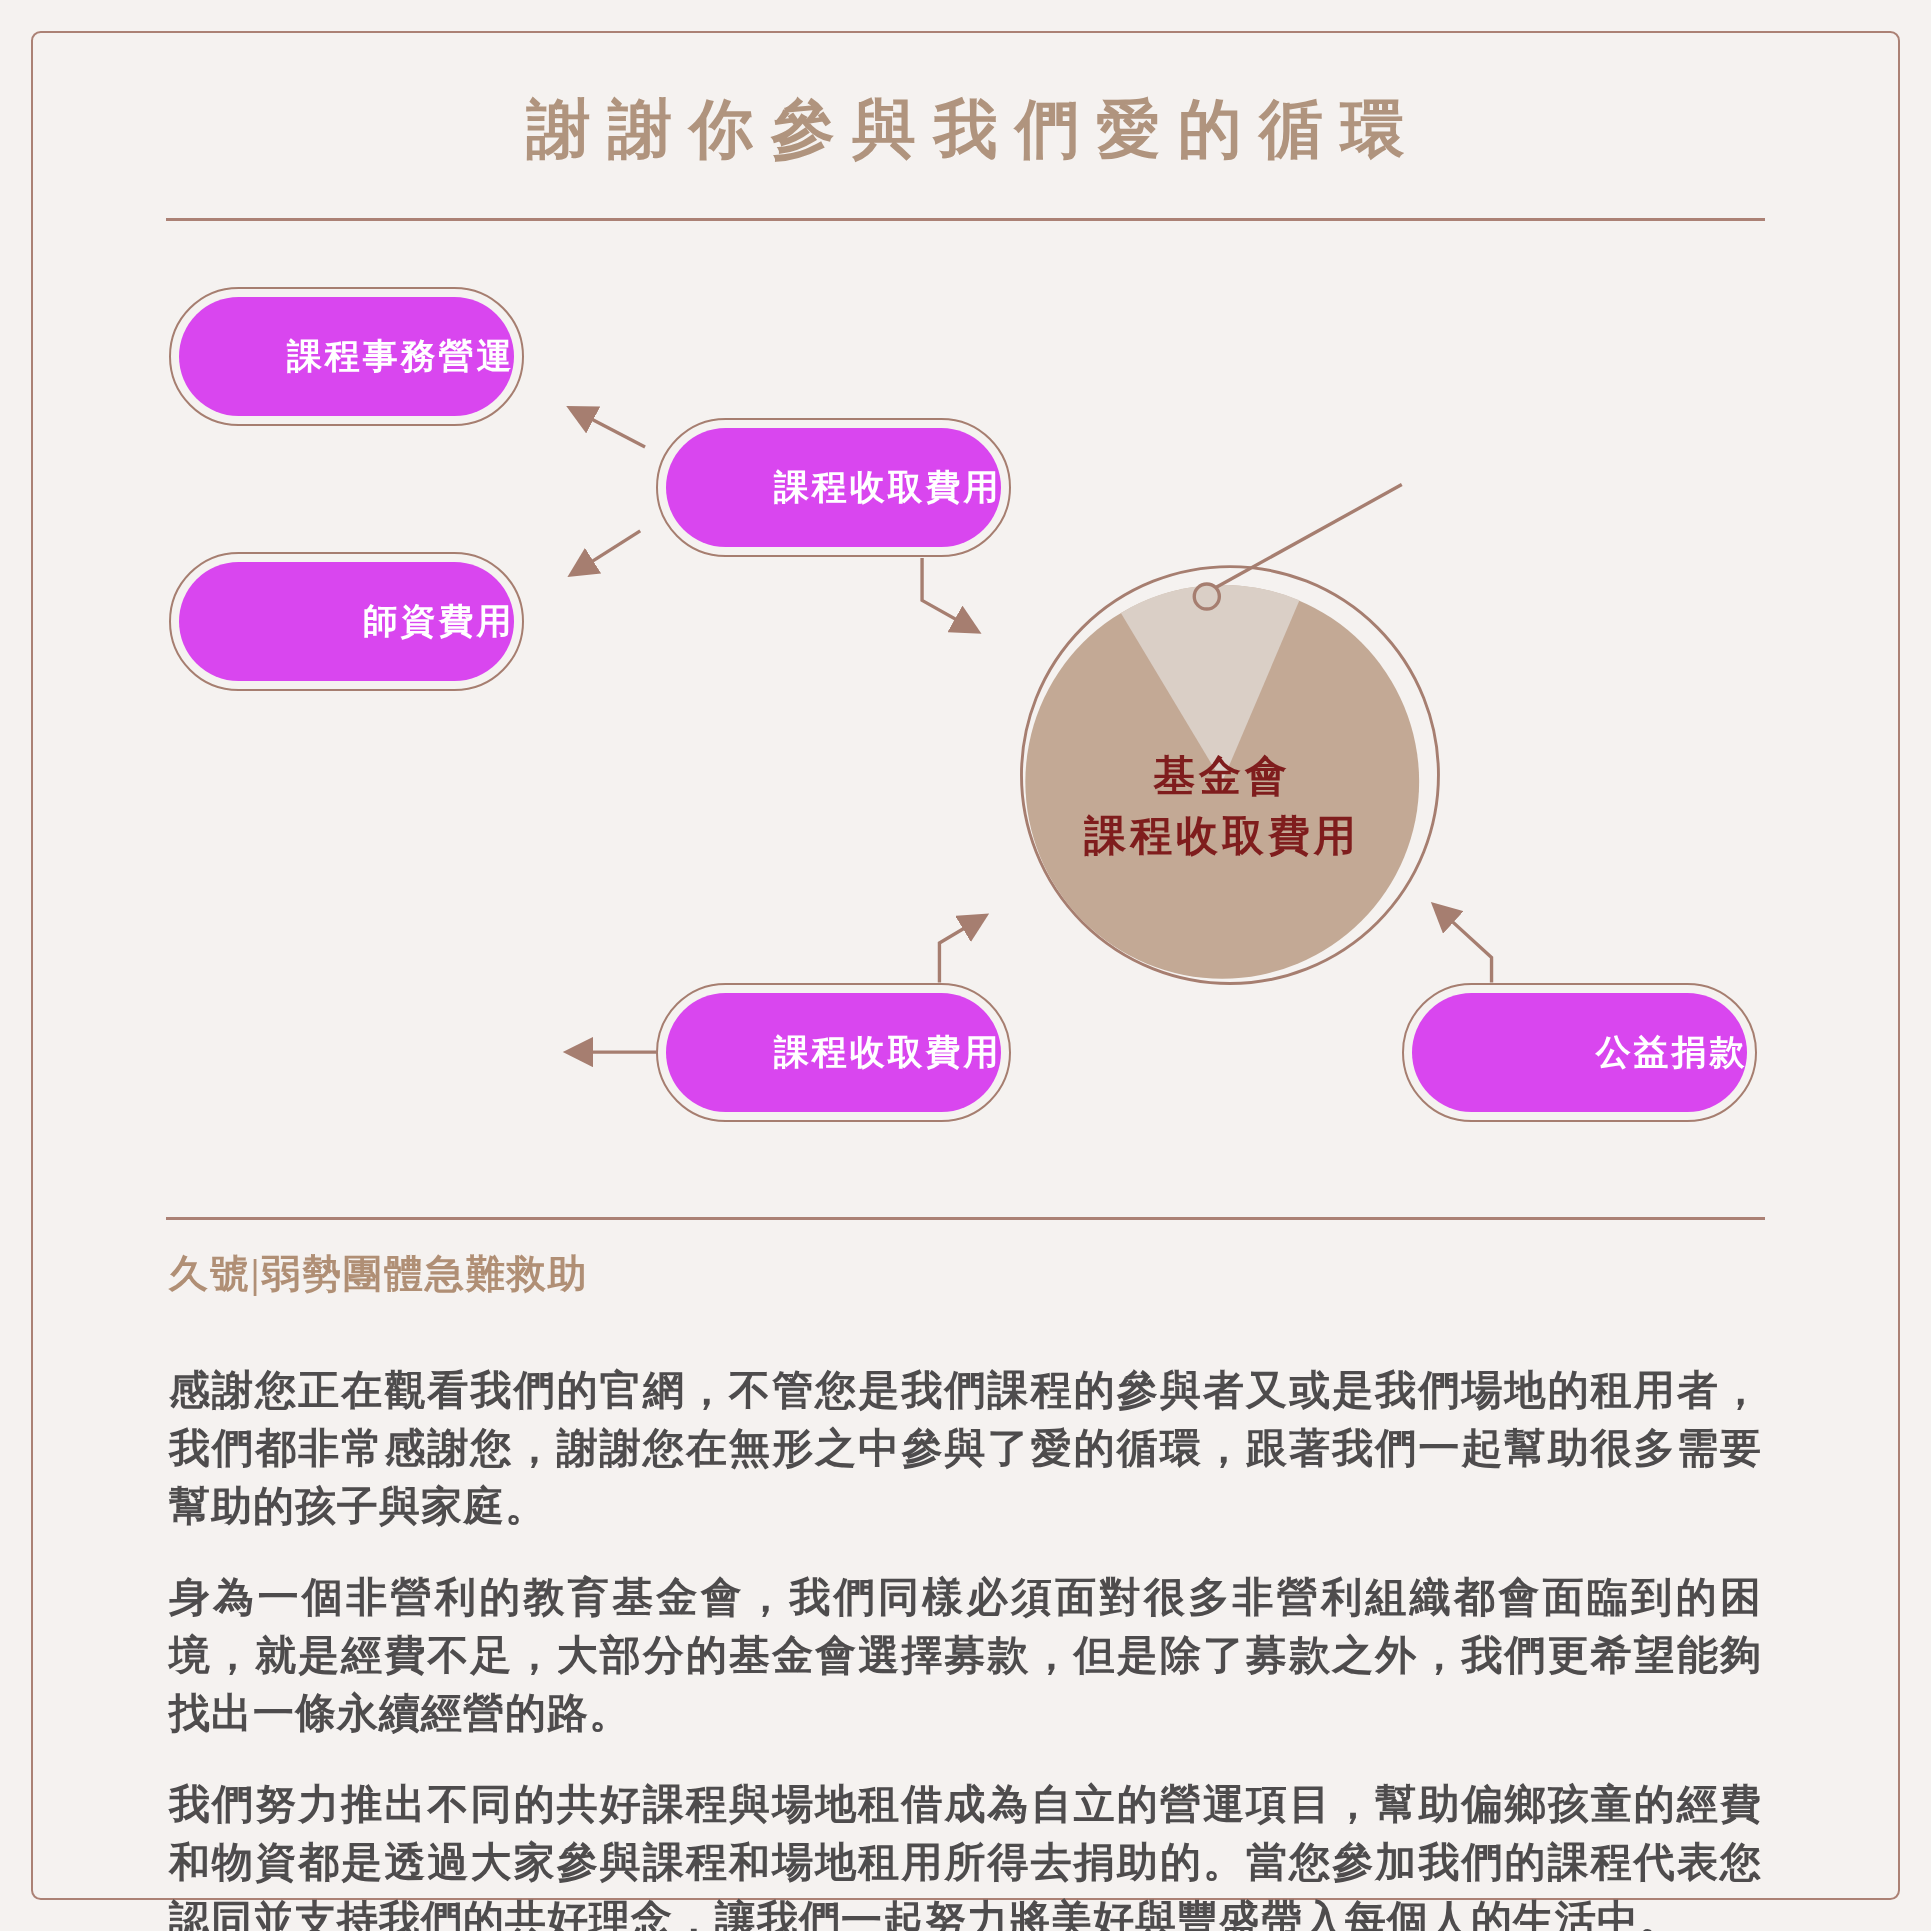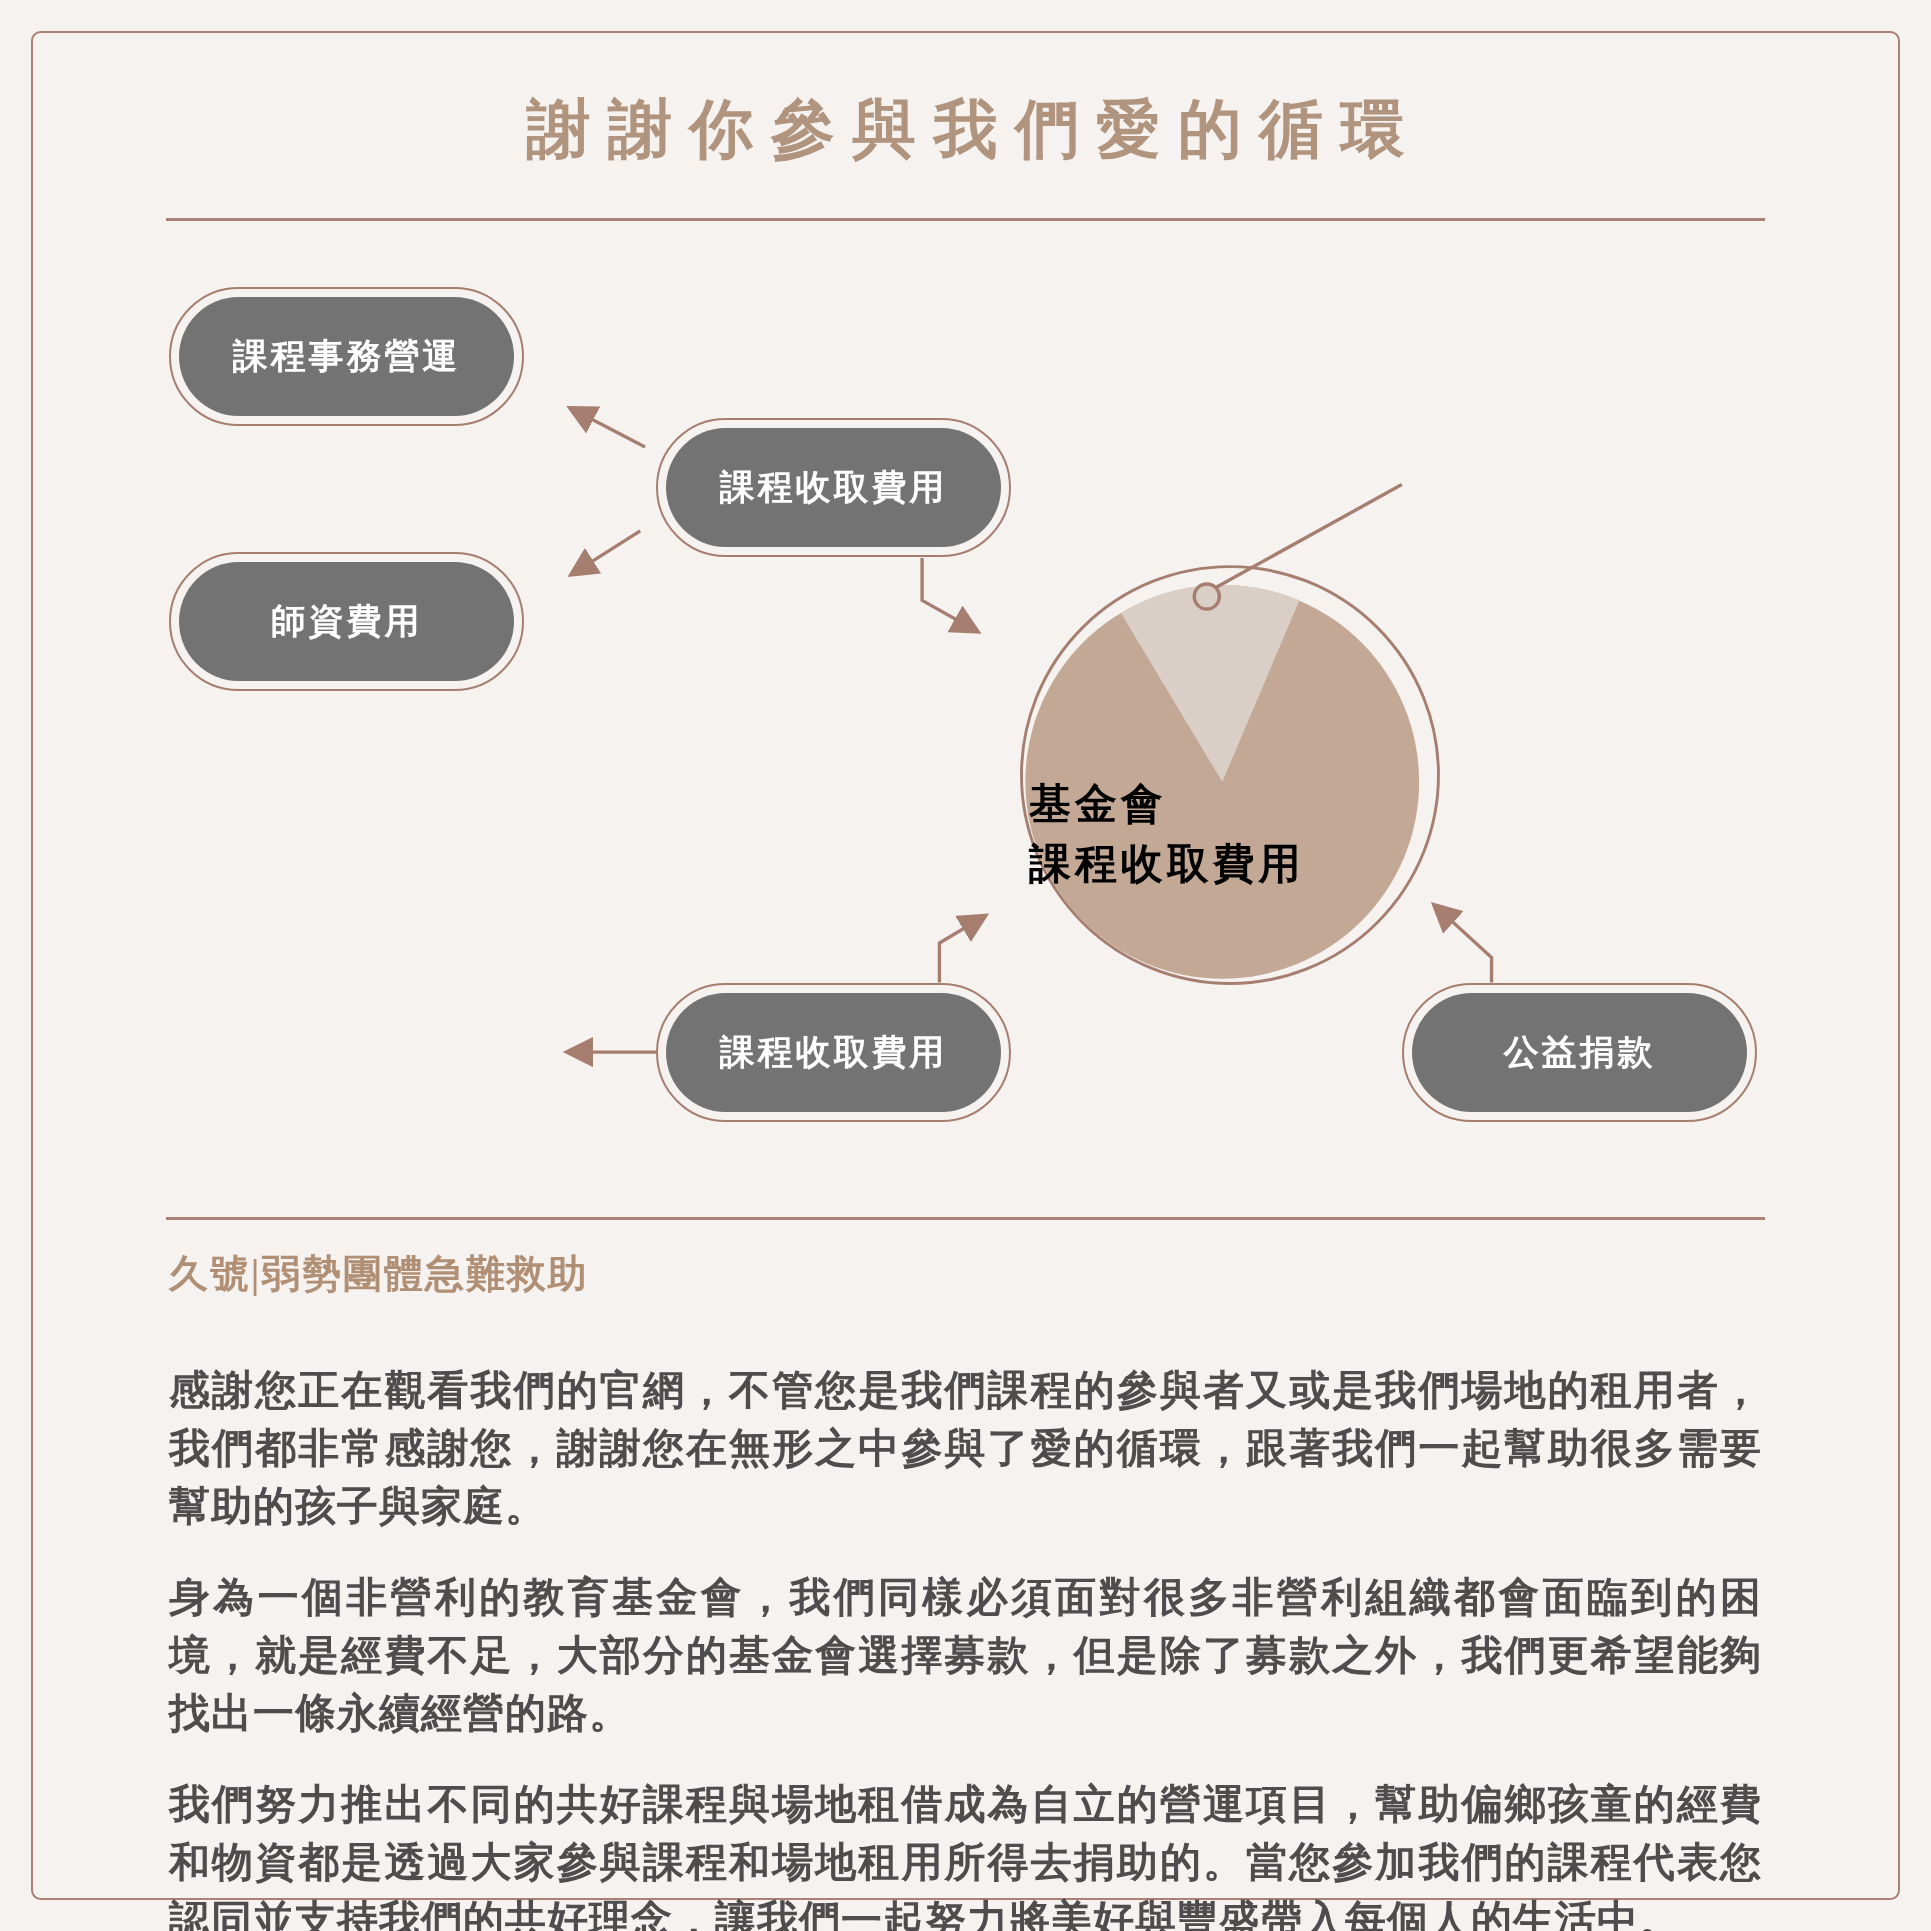--- a/index.html
+++ b/index.html
@@ -32,30 +32,30 @@
     position:absolute;left:135px;top:222px;width:1661px;height:999px;
   }
   .diagram svg{position:absolute;left:0;top:0;}
   .pill{
     position:absolute;width:355px;height:139px;
     border:2.9px solid #a67e70;border-radius:97px;
     box-sizing:border-box;padding:7.7px;display:flex;
     background:transparent;
   }
   .pill__fill{
-    flex:1;border-radius:97px;background:#737373;
-    display:flex;align-items:center;justify-content:center;font-family:Liberation Mono, monospace;
+    flex:1;border-radius:97px;background:#d946ef;
+    display:flex;align-items:center;justify-content:flex-end;font-family:Liberation Mono, monospace;
   }
   .pill__label{
     color:#ffffff;font-size:35px;font-weight:bold;
     letter-spacing:2.9px;white-space:nowrap;
   }
   .circle-label{
-    position:absolute;left:894px;top:552px;width:386px;
-    color:#000000;font-weight:bold;
+    position:absolute;left:894px;top:524px;width:386px;
+    text-align:center;color:#7f1d1d;font-weight:bold;
     font-size:42px;line-height:60px;letter-spacing:3.9px;
   }
   .message{
     position:absolute;left:169px;right:169px;top:1251px;
   }
   .message__heading{
     font-size:39px;line-height:46px;font-weight:bold;
     color:#b08f75;letter-spacing:1.9px;
   }
   .message p{

